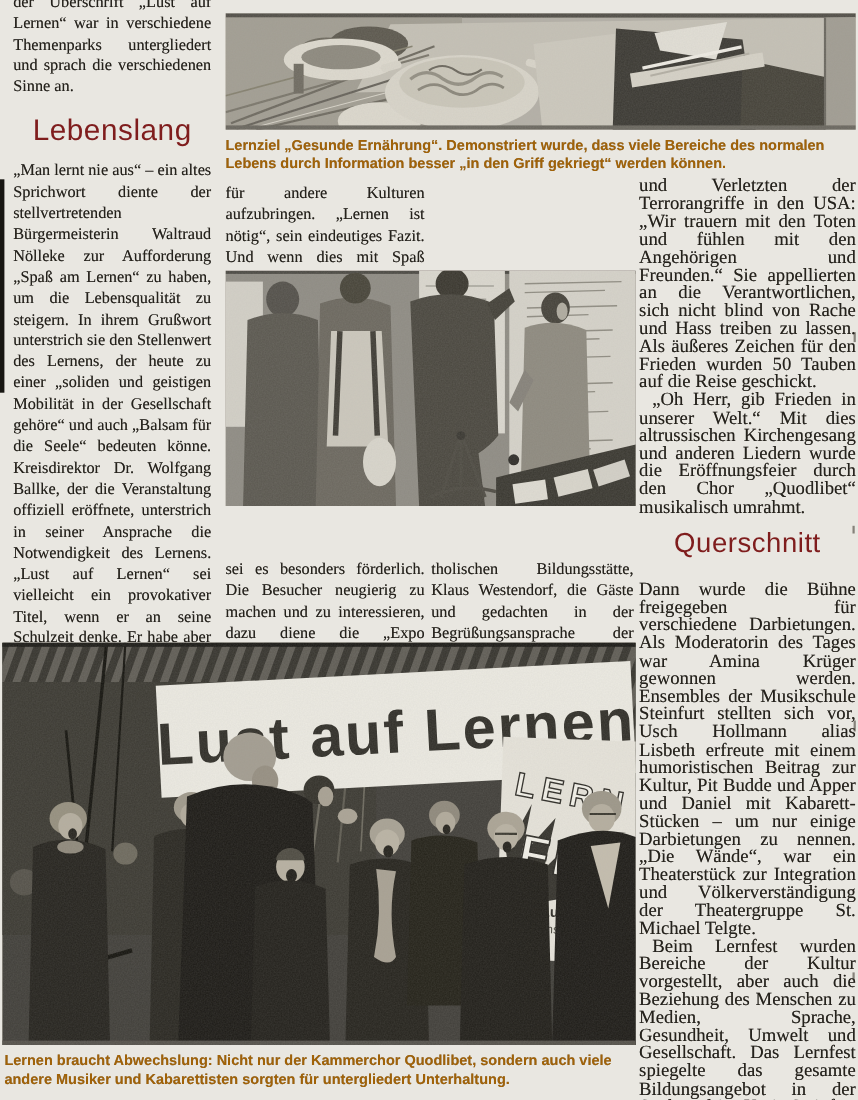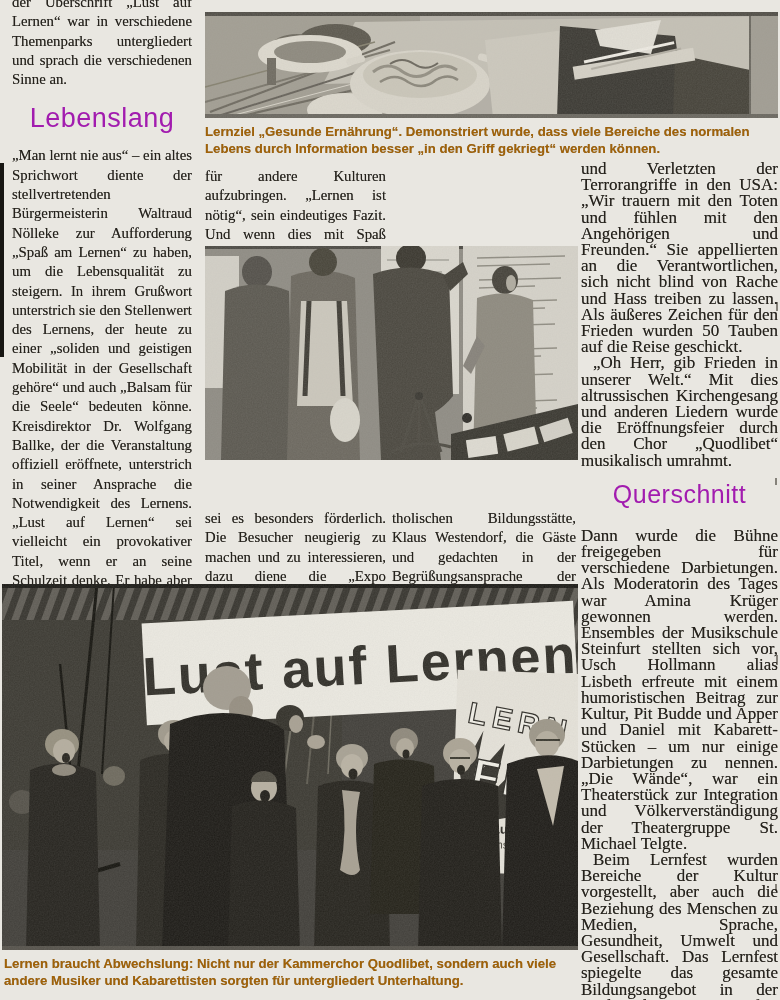--- a/index.html
+++ b/index.html
@@ -22,21 +22,21 @@
     font-size:17px;line-height:16.2px;
     text-align:justify;
     hyphens:auto;-webkit-hyphens:auto;
     text-shadow:0 0 .4px rgba(30,28,24,.55);
   }
   .para{margin:0;}
   .indent{text-indent:12px;}
   .section-heading{
     font-family:"Liberation Sans","DejaVu Sans",sans-serif;
     font-weight:400;
-    color:#a21caf;
+    color:#7f1d1d;
     text-align:center;
     letter-spacing:.5px;
   }
   .h-left{font-size:27px;margin:14px 0 12px 0;}
   .h-right{font-size:25px;margin:11px 0 19px 0;}
   .caption{
     font-family:"Liberation Sans","DejaVu Sans",sans-serif;
     font-weight:700;
     font-size:13.2px;line-height:16.6px;
     color:#a16207;

